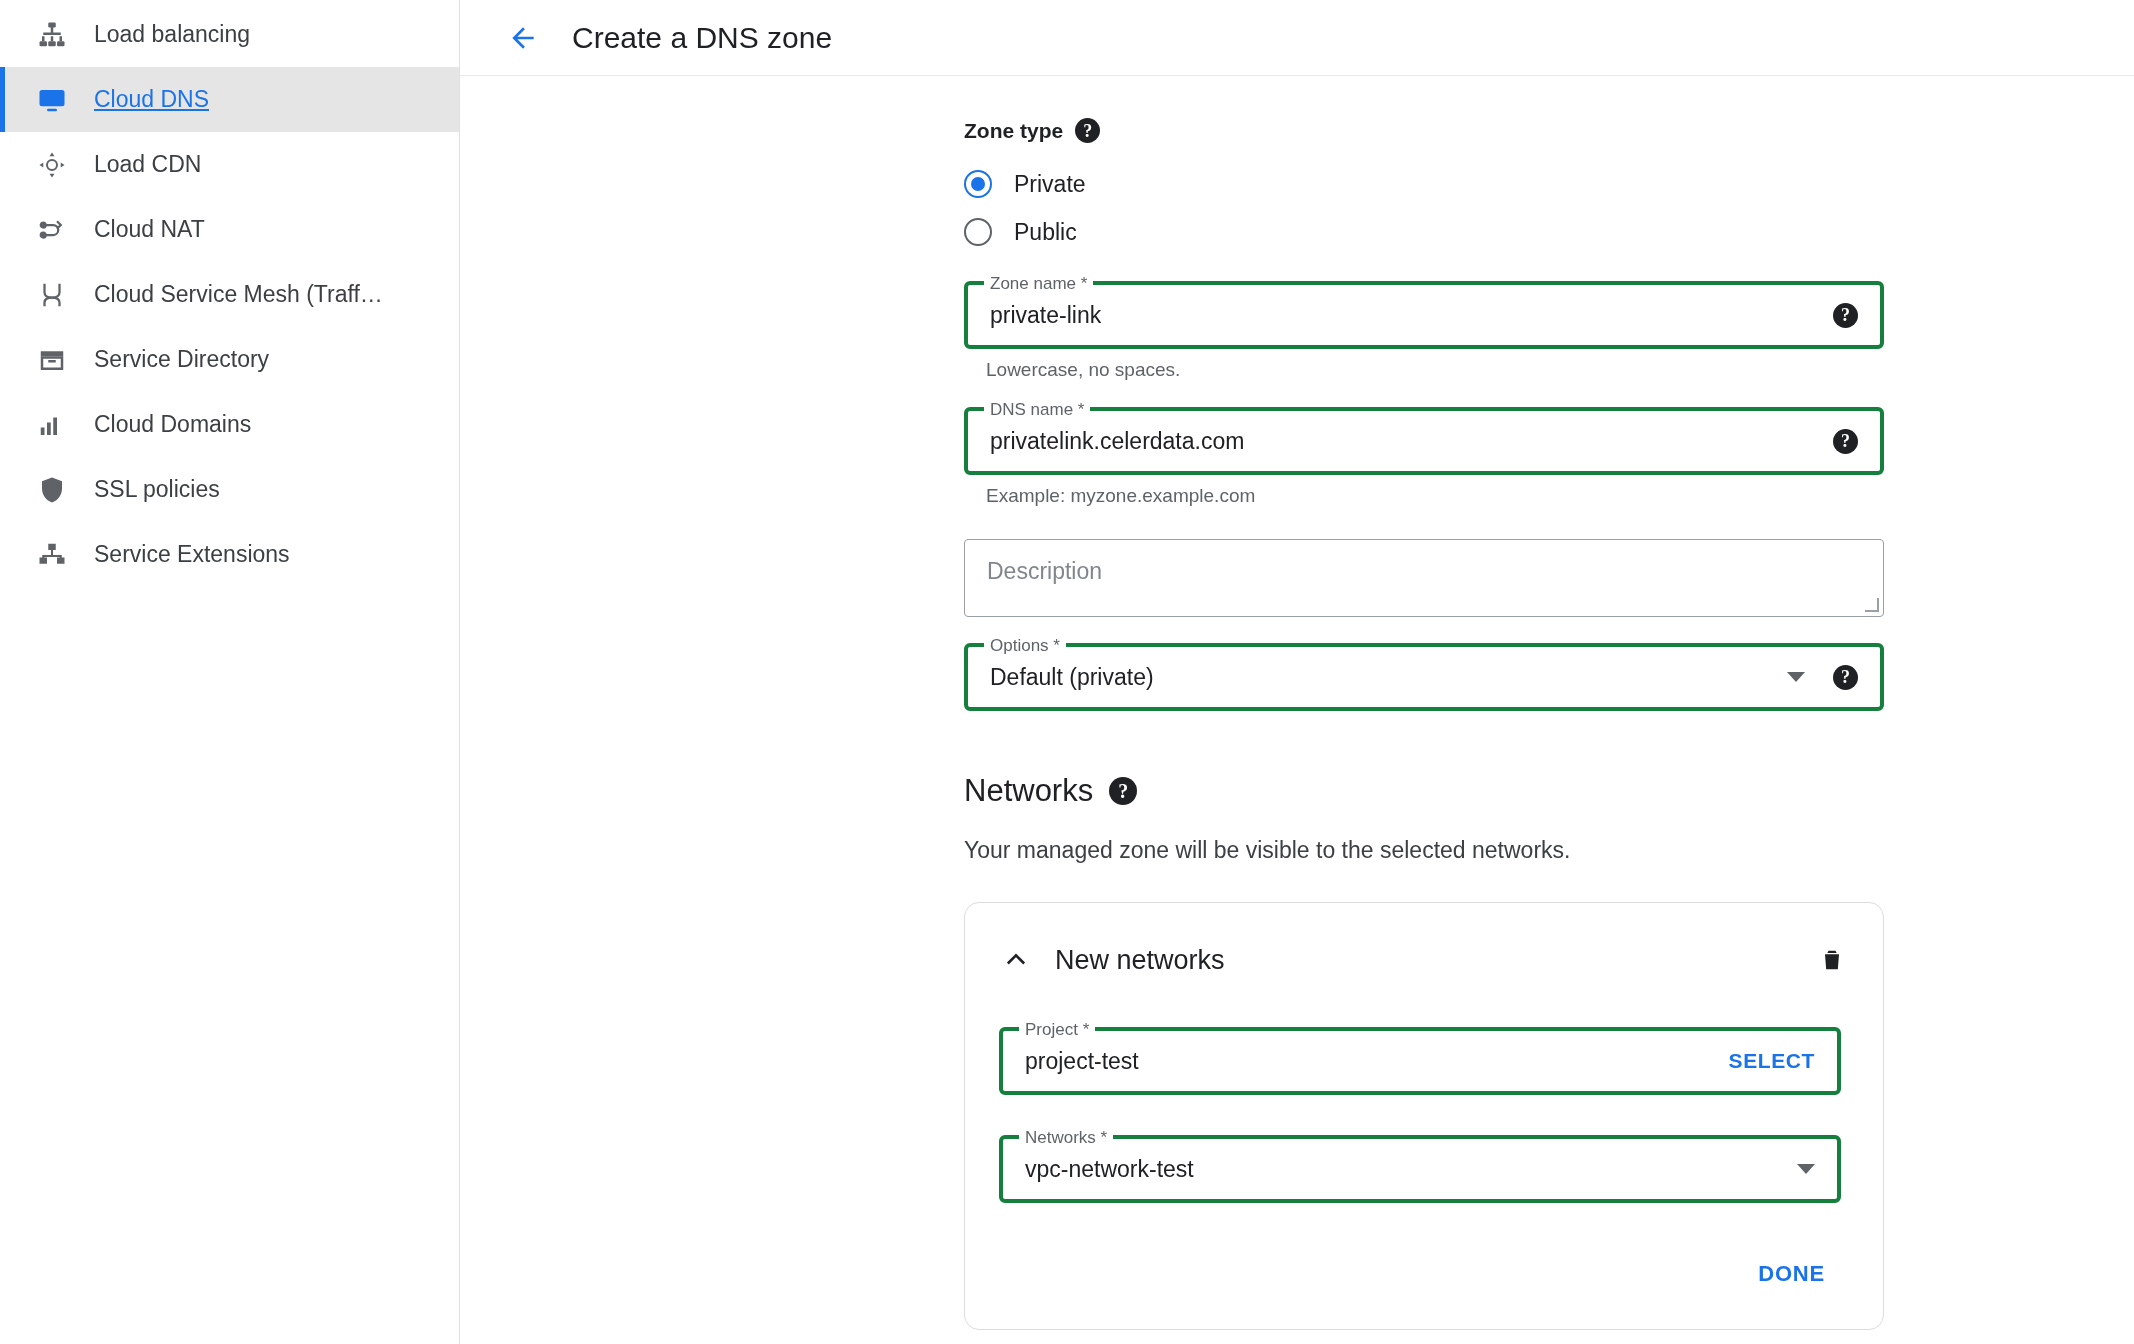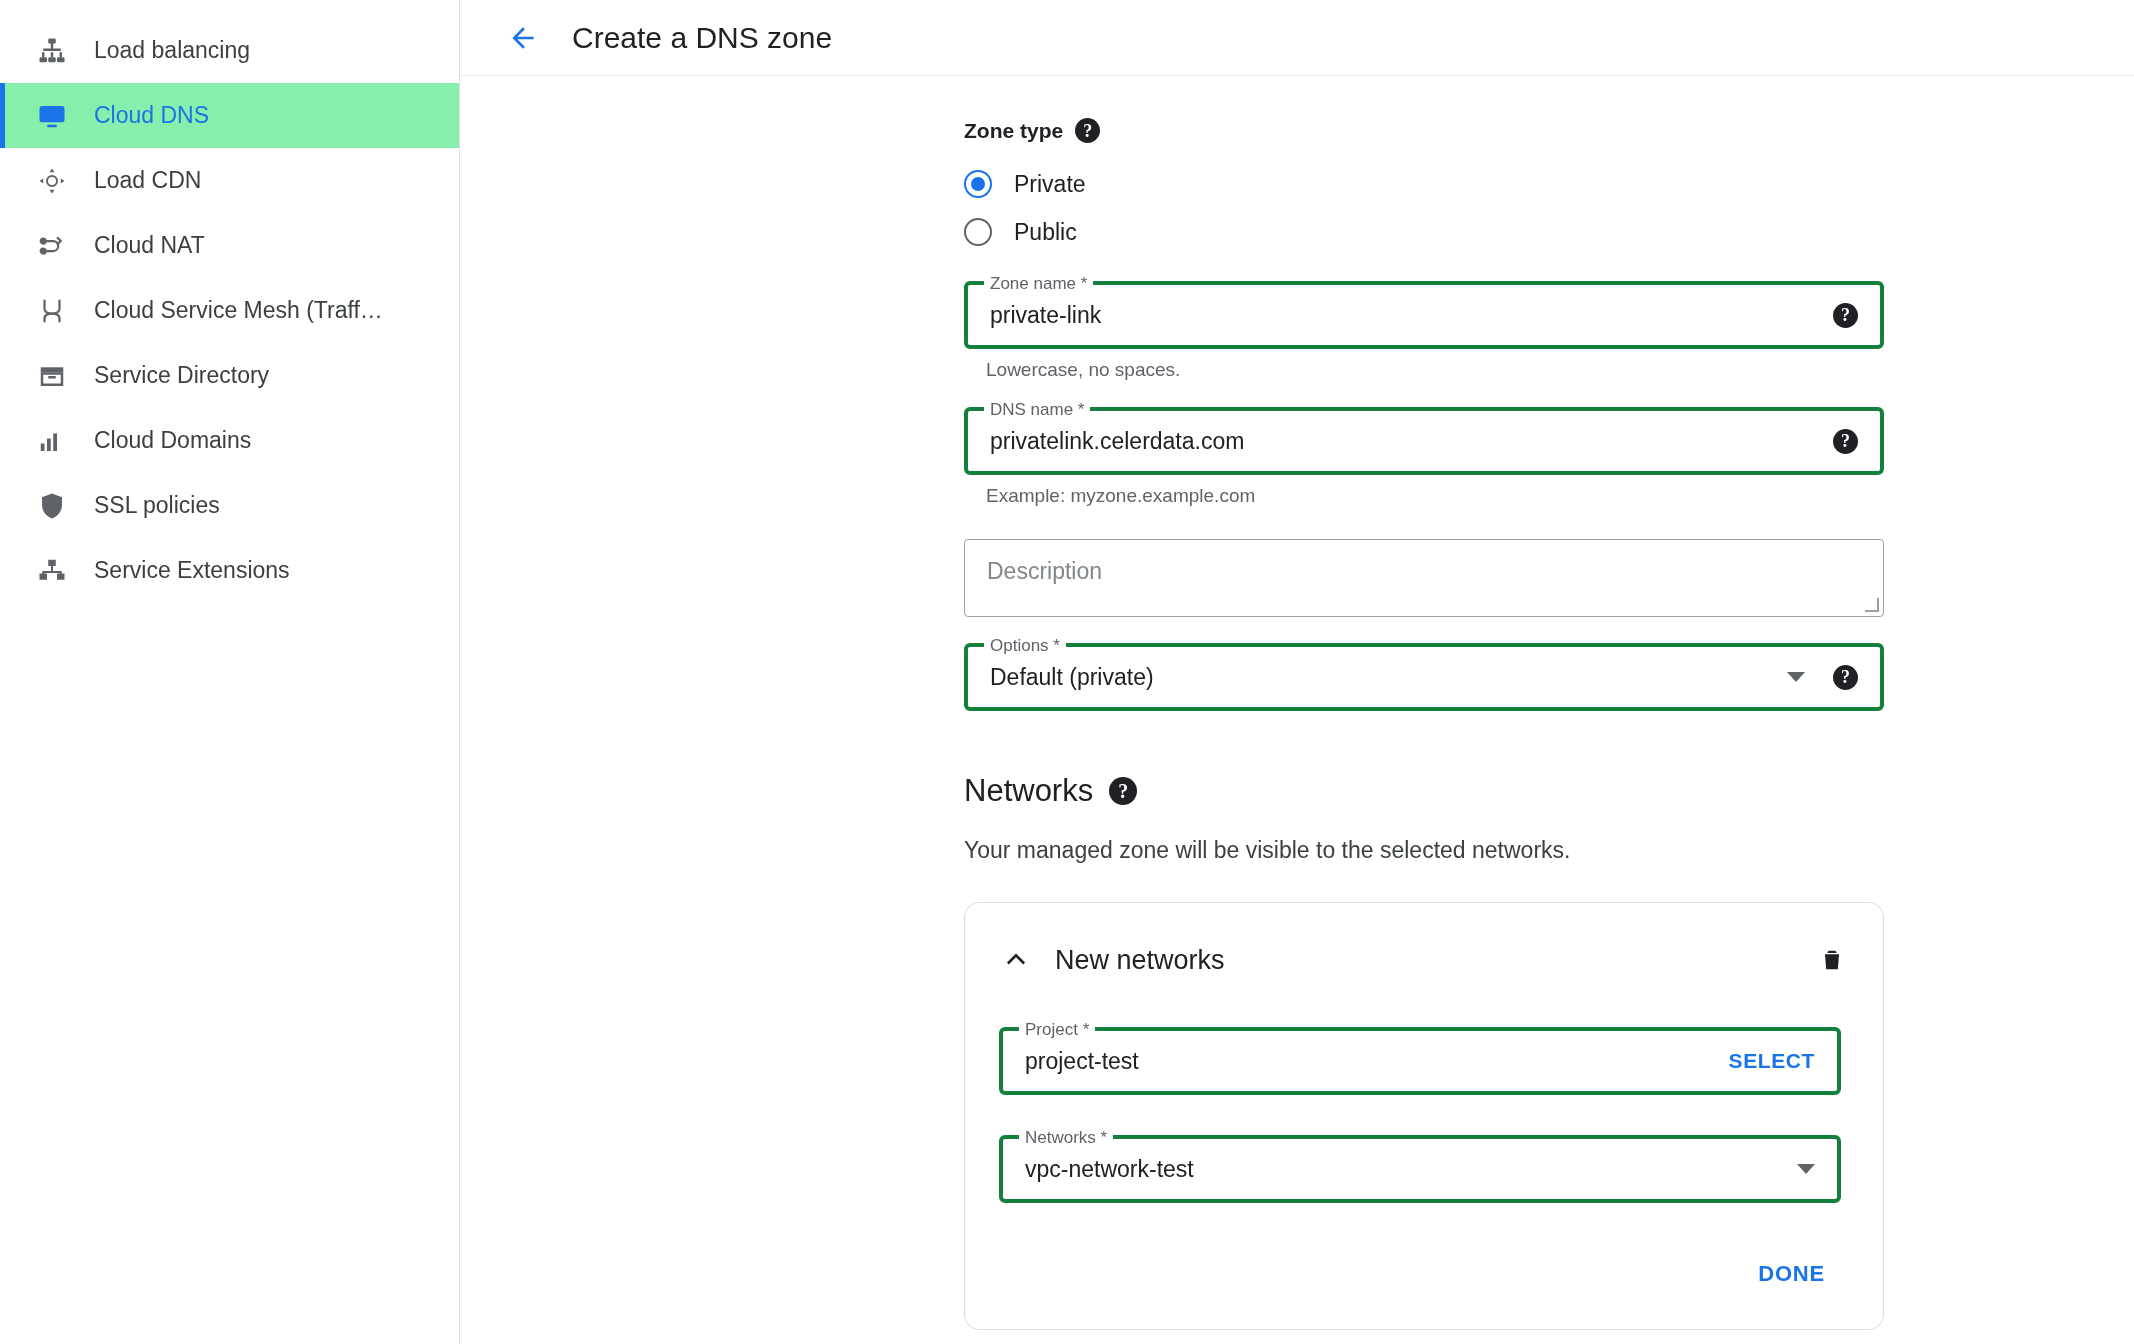--- a/index.html
+++ b/index.html
@@ -17,21 +17,21 @@
     height: 1344px;
   }
 
   
   .sidebar {
     width: 460px;
     min-width: 460px;
     height: 100%;
     background: #ffffff;
     border-right: 1px solid #e0e0e0;
-    padding-top: 18px;
+    padding-top: 2px;
   }
   .nav-item {
     display: flex;
     align-items: center;
     height: 65px;
     padding-left: 34px;
     cursor: pointer;
     color: #3c4043;
     font-size: 23px;
     position: relative;
@@ -46,22 +46,23 @@
     justify-content: center;
     color: #5f6368;
   }
   .nav-item .nav-label {
     white-space: nowrap;
     overflow: hidden;
     text-overflow: ellipsis;
     max-width: 330px;
   }
   .nav-item.active {
-    background: #86efac;
+    background: #e5e5e5;
     color: #1a73e8;
+    text-decoration: underline;
   }
   .nav-item.active .nav-icon { color: #1a73e8; }
   .nav-item.active::before {
     content: "";
     position: absolute;
     left: 0; top: 0; bottom: 0;
     width: 5px;
     background: #1a73e8;
   }
 

